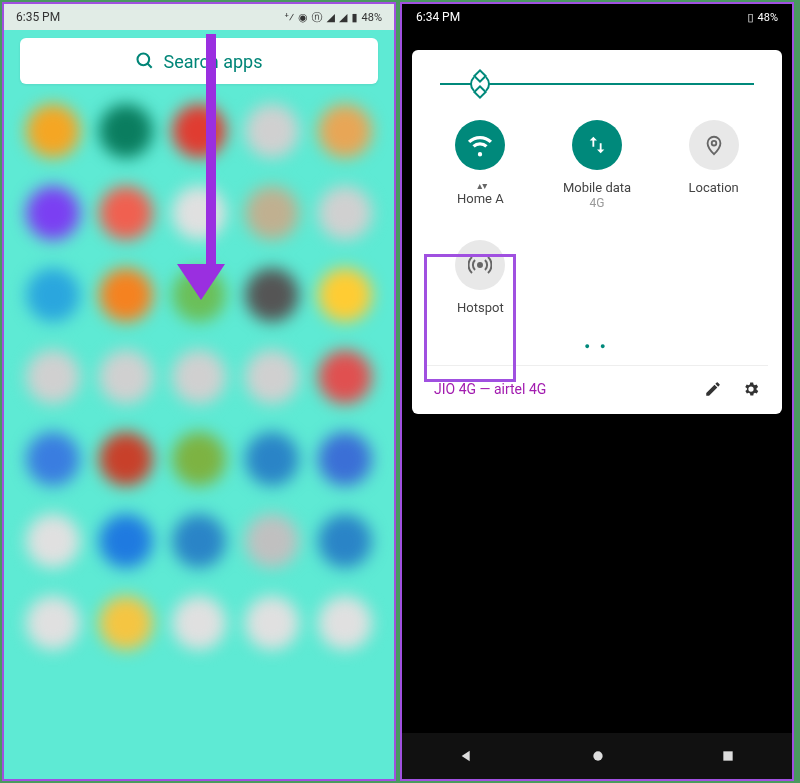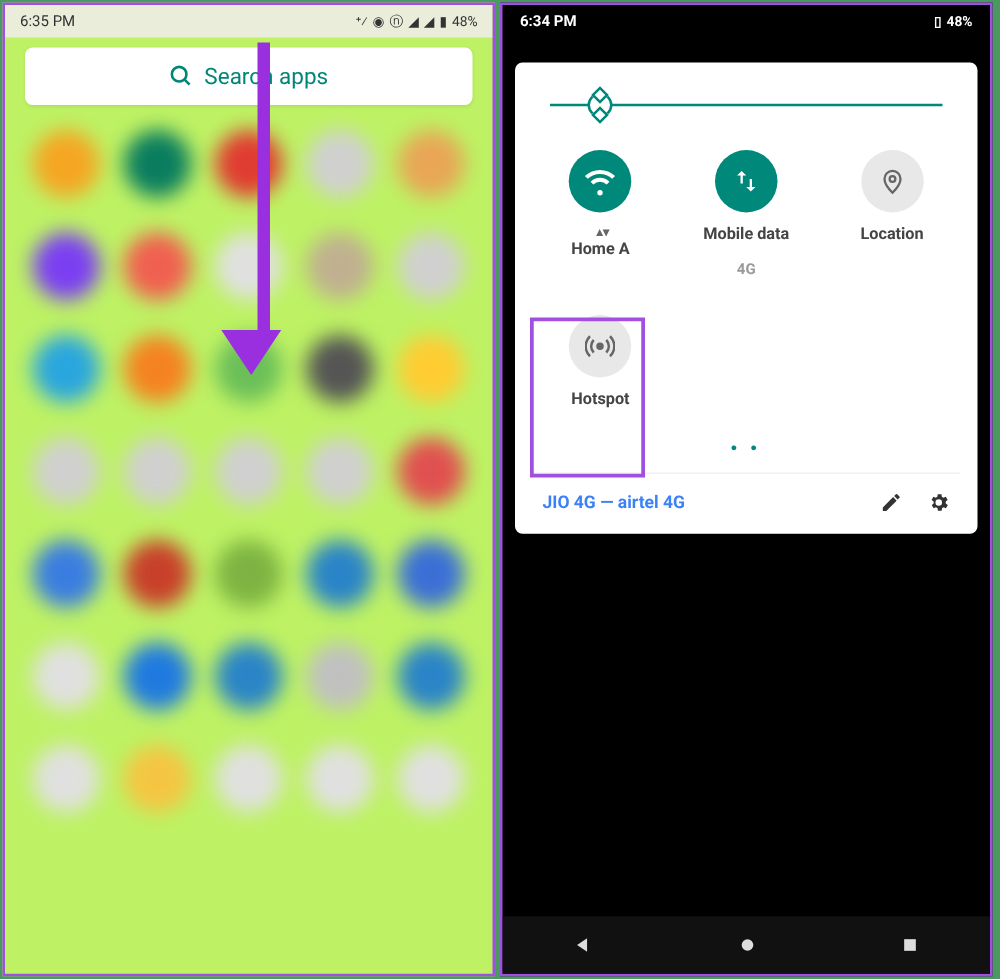--- a/index.html
+++ b/index.html
@@ -11,22 +11,22 @@
     background: #4a9960;
   }
   .phone {
     width: 394px;
     height: 779px;
     border: 2px solid #a050e0;
     position: relative;
     margin: 2px;
     overflow: hidden;
   }
-  .phone-left { background: #bef264; }
-  .phone-right { background: #000; font-weight: bold; }
+  .phone-left { background: #5eead4; }
+  .phone-right { background: #000; }
 
   
   .status-bar-l {
     display: flex; justify-content: space-between; align-items: center;
     padding: 4px 12px; height: 26px; font-size: 12px; color: #333;
     background: rgba(240,236,232,0.9);
   }
   .status-icons { display: flex; gap: 4px; align-items: center; font-size: 11px; }
   .search-box {
     margin: 8px 16px; height: 46px; background: #fff;
@@ -90,33 +90,33 @@
   }
   .qs-tile { display: flex; flex-direction: column; align-items: center; }
   .qs-icon {
     width: 50px; height: 50px; border-radius: 50%;
     display: flex; align-items: center; justify-content: center;
     font-size: 22px; color: #666; background: #e8e8e8;
     margin-bottom: 10px;
   }
   .qs-icon.on { background: #00897b; color: #fff; }
   .qs-label { font-size: 13px; color: #444; line-height: 1.25; }
-  .qs-sub { font-size: 12px; color: #999; margin-top: 12px; }
+  .qs-sub { font-size: 12px; color: #999; margin-top: 0; }
   .arrows-tiny { font-size:10px; margin-left:4px; color:#666; }
   .highlight {
     position: absolute; border: 3px solid #a050e0;
     width: 92px; height: 128px; left: 12px; top: 204px;
     pointer-events: none;
   }
   .pager { text-align: center; margin: 24px 0 14px; font-size: 9px; color:#00897b; letter-spacing: 4px;}
   .footer {
     display:flex; justify-content:space-between; align-items:center;
     border-top:1px solid #eee; padding: 14px 8px 6px; margin-top:4px;
   }
-  .footer-text { font-size: 14px; color:#3b82f6; }
+  .footer-text { font-size: 14px; color:#a21caf; }
   .footer-icons { display:flex; gap:20px; font-size:18px; color:#333; }
   .behind-btn {
     position:absolute; bottom: 60px; left:50%; transform:translateX(-50%);
     background:#009688; color:#fff; font-size:11px; padding:4px 10px;
     border-radius:2px; opacity:0.35; z-index:-1;
   }
   .navbar {
     position:absolute; bottom:0; left:0; right:0; height:46px;
     background:#111; display:flex; justify-content:space-around;
     align-items:center; color:#ddd; font-size:14px;

